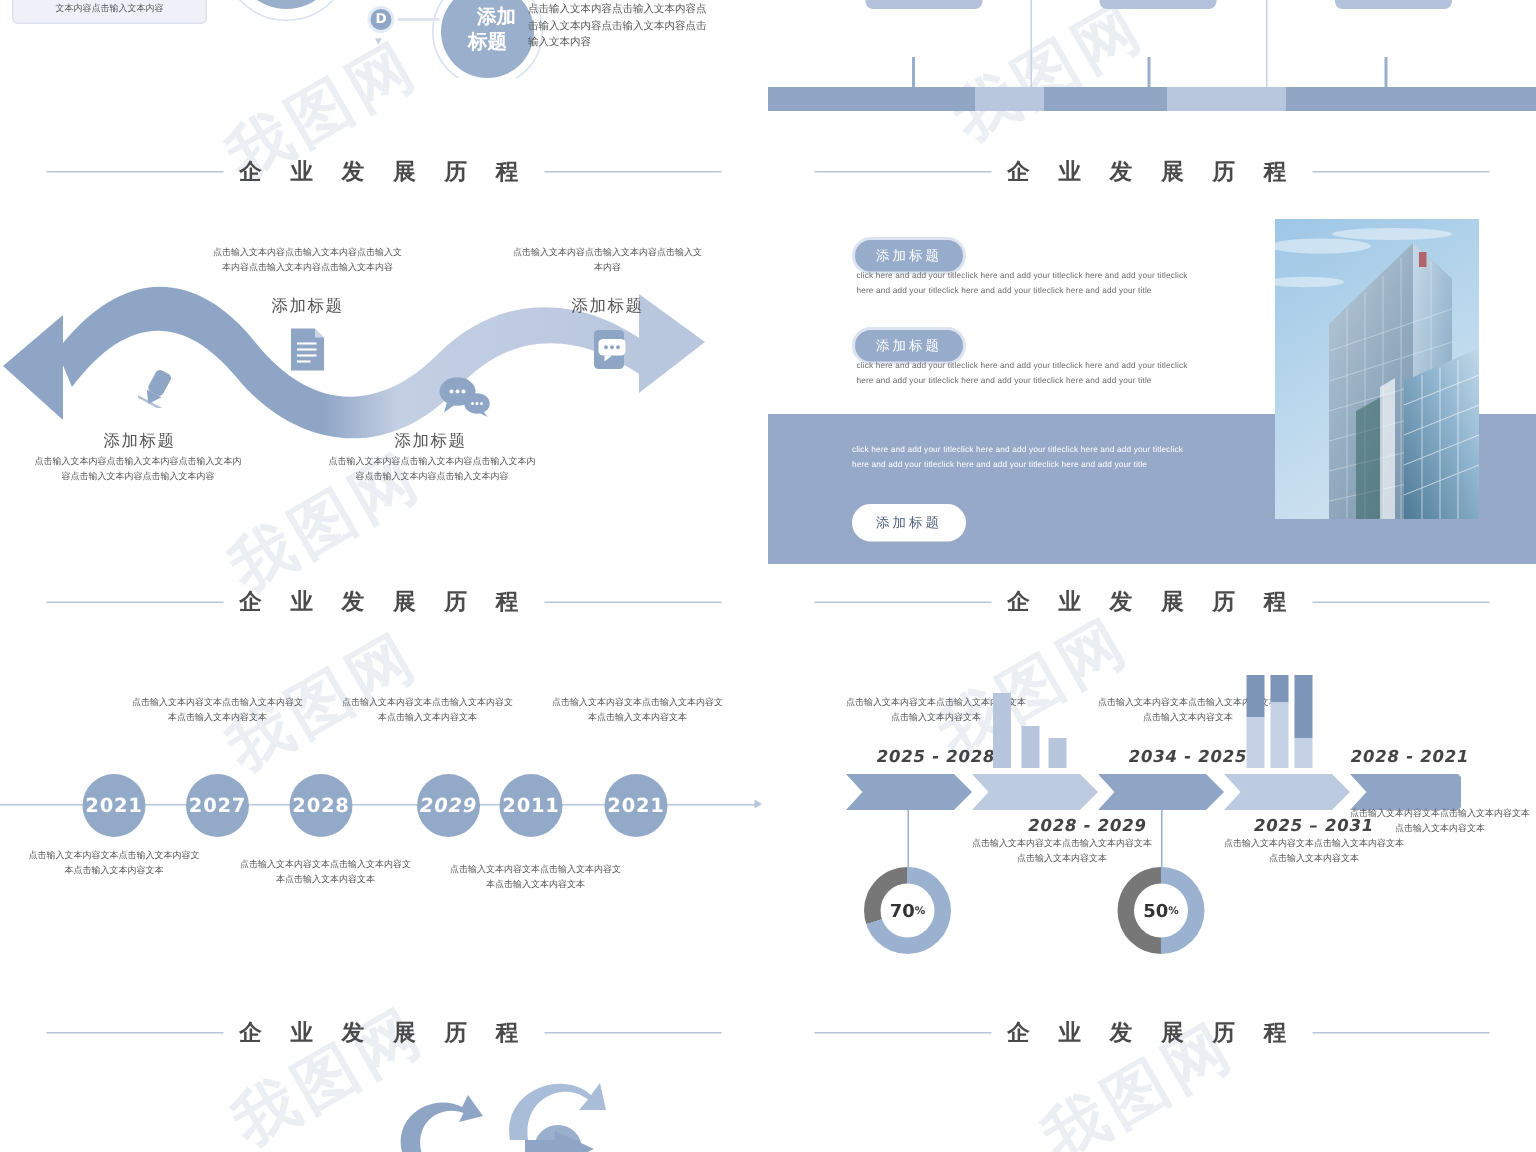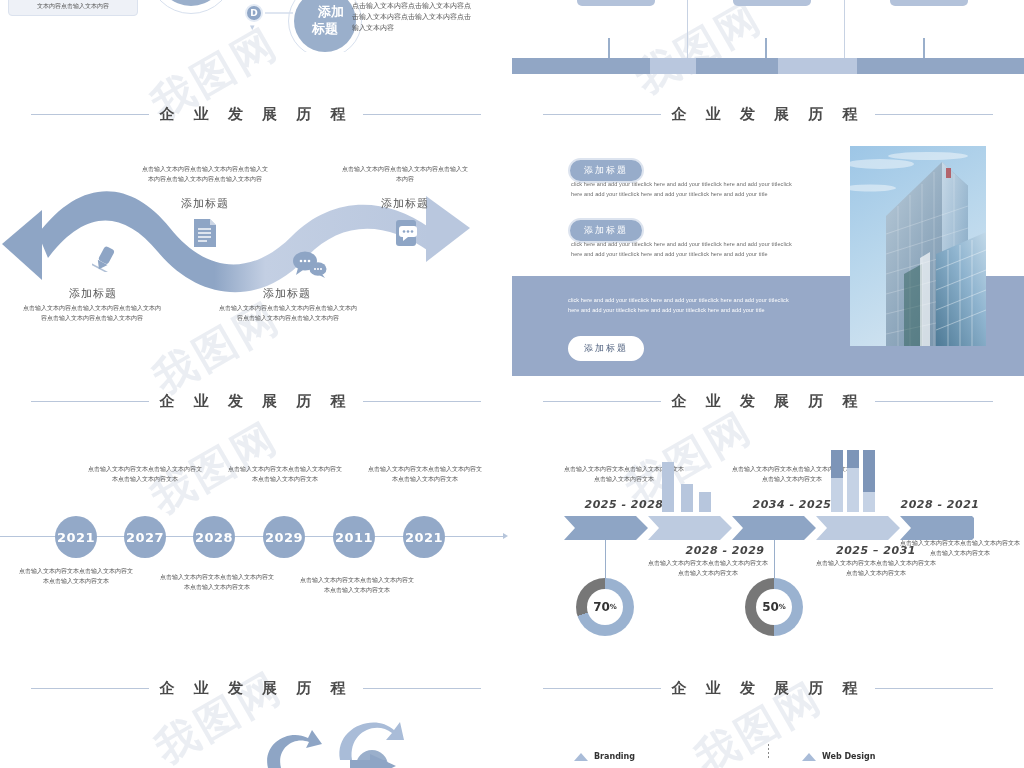--- a/index.html
+++ b/index.html
@@ -281,21 +281,21 @@
     <span class="ln"></span>
   </div>
 
   <div class="cell s3">
     <div class="axis"></div>
     <div class="axis-end"></div>
 
     <div class="node" style="left:55px; top:96px;">2021</div>
     <div class="node" style="left:124px; top:96px;">2027</div>
     <div class="node" style="left:193px; top:96px;">2028</div>
-    <div class="node" style="left:263px; top:96px;">2029</div>
+    <div class="node" style="left:278px; top:96px;font-style:italic;">2029</div>
     <div class="node" style="left:333px; top:96px;">2011</div>
     <div class="node" style="left:403px; top:96px;">2021</div>
 
     <div class="blk cn tiny" style="left:86px; top:44px;">点击输入文本内容文本点击输入文本内容文本点击输入文本内容文本</div>
     <div class="blk cn tiny" style="left:226px; top:44px;">点击输入文本内容文本点击输入文本内容文本点击输入文本内容文本</div>
     <div class="blk cn tiny" style="left:366px; top:44px;">点击输入文本内容文本点击输入文本内容文本点击输入文本内容文本</div>
 
     <div class="blk cn tiny" style="left:17px; top:146px;">点击输入文本内容文本点击输入文本内容文本点击输入文本内容文本</div>
     <div class="blk cn tiny" style="left:158px; top:152px;">点击输入文本内容文本点击输入文本内容文本点击输入文本内容文本</div>
     <div class="blk cn tiny" style="left:298px; top:155px;">点击输入文本内容文本点击输入文本内容文本点击输入文本内容文本</div>
@@ -489,30 +489,14 @@
       </div>
     </div>
   </div>
 
   <div class="caption" style="top:679px; left:512px;">
     <span class="ln"></span>
     <span class="txt">企 业 发 展 历 程</span>
     <span class="ln"></span>
   </div>
 
-  <div class="cell s8">
-    <div class="legend" style="left:62px; top:52px;">
-      <span class="tri"></span>
-      <span class="lgtxt">Branding</span>
-    </div>
-    <div class="dots" style="left:256px; top:44px;">
-      <div class="dot"></div>
-      <div class="dot"></div>
-      <div class="dot"></div>
-      <div class="dot"></div>
-    </div>
-    <div class="legend" style="left:290px; top:52px;">
-      <span class="tri"></span>
-      <span class="lgtxt">Web Design</span>
-    </div>
-  </div>
 
 </div>
 
 </body></html>

